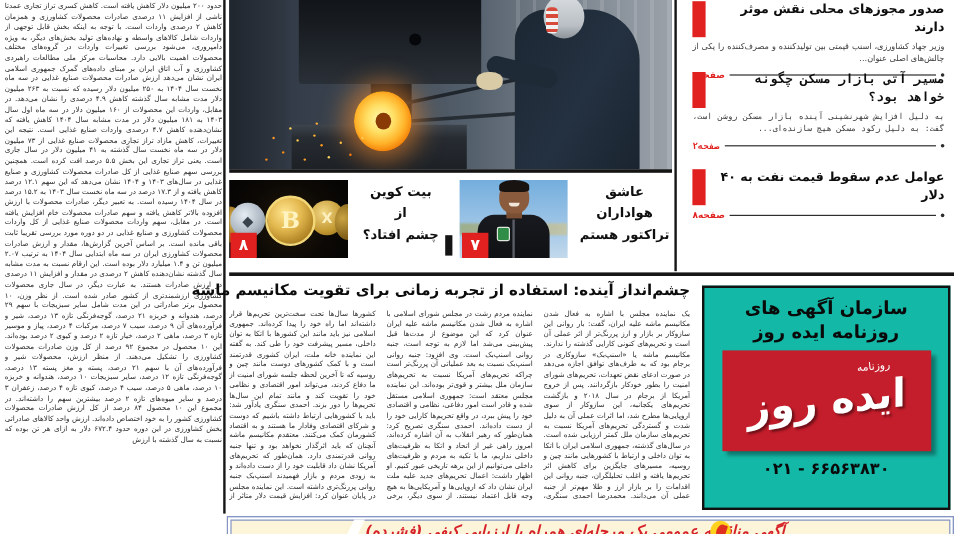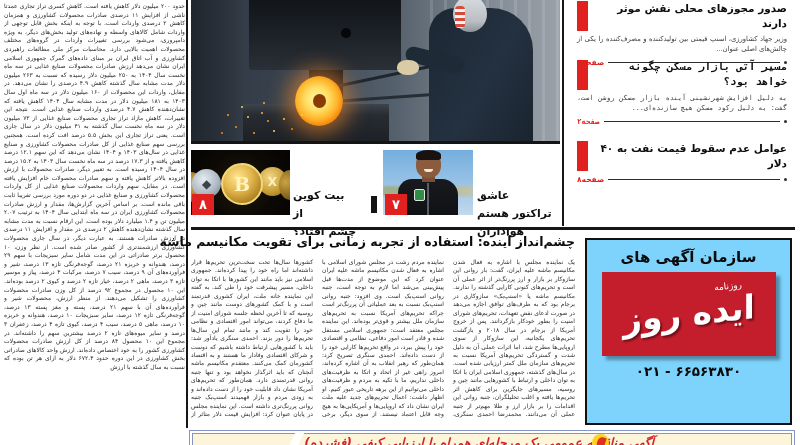--- a/index.html
+++ b/index.html
@@ -72,22 +72,22 @@
   .fan-torso{left:15px;top:29px;width:60px;height:36px;background:linear-gradient(180deg,#191a1f 0%,#101114 100%);border-radius:14px 16px 0 0;}
   .fan-zip{left:44px;top:33px;width:2px;height:32px;background:#5a5d66;}
   .fan-crest{left:31px;top:39px;width:9px;height:10px;background:#2f8d47;border:1px solid #dfe8df;border-radius:2px;}
   .fan-neck{left:39px;top:24px;width:13px;height:8px;background:#7a4f33;}
   .fan-head{left:33px;top:2px;width:25px;height:26px;border-radius:46%;background:#8a5b3c;}
   .fan-hair{left:33px;top:0px;width:25px;height:10px;border-radius:50% 50% 20% 20%;background:#181210;}
   .fan-smile{left:41px;top:19px;width:9px;height:3px;border-radius:0 0 8px 8px;background:#f0e6da;}
   .badge{top:194px;width:22px;height:21px;background:#e0211f;color:#fff;
     display:flex;align-items:center;justify-content:center;font-weight:bold;font-size:13px;}
   .badge-bar{left:371px;top:196px;width:6px;height:17px;background:#141414;}
-  .teaser-title{top:151px;direction:rtl;text-align:left;font-weight:bold;
-    font-size:11px;line-height:1.62;color:#101010;margin-top:36px;}
+  .teaser-title{top:151px;direction:rtl;text-align:center;font-weight:bold;
+    font-size:11px;line-height:1.62;color:#101010;}
   
   #main-headline{
     left:191px;top:234px;width:384px;direction:rtl;text-align:center;
     font-weight:bold;font-size:12.5px;letter-spacing:-.2px;white-space:nowrap;color:#0c0c0c;
   }
   #main-body{
     left:191px;top:258px;width:384px;height:169px;overflow:hidden;
     direction:rtl;text-align:justify;font-size:6px;line-height:8.45px;color:#2b2b2b;
     column-count:3;column-gap:9px;
   }
@@ -96,21 +96,21 @@
   .hl-row{display:flex;align-items:center;gap:7px;}
   .red-block{width:11px;min-height:14px;align-self:stretch;background:#e0211f;}
   .hl-text{flex:1;margin:0;direction:rtl;text-align:right;font-size:10.5px;line-height:1.45;font-weight:bold;color:#0d0d0d;}
   .news-sum{margin-top:4px;direction:rtl;text-align:justify;font-size:6.8px;line-height:9.2px;color:#3c3c3c;}
   .page-row{display:flex;align-items:center;gap:4px;margin-top:4px;}
   .page-label{color:#e0211f;font-weight:bold;font-size:7.5px;}
   .page-line{flex:1;border-top:1px solid #2e2e2e;}
   .page-dot{width:3px;height:3px;border-radius:50%;background:#2e2e2e;}
   
   #ad-box{
-    left:585px;top:238px;width:207px;height:187px;border:2px solid #111;background:#7dd3fc;
+    left:585px;top:238px;width:207px;height:187px;border:2px solid #111;background:#14b8a6;
     box-sizing:border-box;display:flex;flex-direction:column;align-items:center;padding-top:7px;
   }
   .ad-title{direction:rtl;font-weight:bold;font-size:15px;line-height:20px;color:#0a0a0a;}
   #ad-logo{position:relative;width:174px;height:84px;margin-top:5px;background:#c41d2b;
     box-shadow:4px 4px 3px rgba(0,0,0,.35);}
   .logo-small{position:absolute;right:34px;top:9px;color:#fff;font-size:9px;transform:rotate(-6deg);direction:rtl;}
   .logo-main{position:absolute;left:0;right:0;top:22px;text-align:center;color:#fff;
     font-weight:bold;font-size:33px;transform:rotate(-6deg) skewX(-6deg);
     text-shadow:2px 2px 2px rgba(0,0,0,.45);direction:rtl;}
   .ad-phone{direction:ltr;font-weight:bold;font-size:13.5px;margin-top:7px;letter-spacing:1px;color:#0a0a0a;}
@@ -178,22 +178,22 @@
   <div class="abs fan-zip"></div>
   <div class="abs fan-crest"></div>
   <div class="abs fan-neck"></div>
   <div class="abs fan-head"></div>
   <div class="abs fan-hair"></div>
   <div class="abs fan-smile"></div>
 </div>
 <div class="abs badge" style="left:385px;">۷</div>
 <div class="abs teaser-title" style="left:477px;width:87px;">
   <div>عاشق</div>
+  <div>هواداران</div>
   <div>تراکتور هستم</div>
-  <div>هواداران</div>
 </div>
 
 <div class="abs h-divider" style="left:191px;top:227px;width:604px;height:3px;"></div>
 
 <h1 id="main-headline" class="abs" style="margin:0;">چشم‌انداز آینده: استفاده از تجربه زمانی برای تقویت مکانیسم ماشه</h1>
 <div id="main-body" class="abs">یک نماینده مجلس با اشاره به فعال شدن مکانیسم ماشه علیه ایران، گفت: بار روانی این سازوکار بر بازار و ارز پررنگ‌تر از اثر عملی آن است و تحریم‌های کنونی کارایی گذشته را ندارند. مکانیسم ماشه یا «اسنپ‌بک» سازوکاری در برجام بود که به طرف‌های توافق اجازه می‌دهد در صورت ادعای نقض تعهدات، تحریم‌های شورای امنیت را بطور خودکار بازگردانند. پس از خروج آمریکا از برجام در سال ۲۰۱۸ و بازگشت تحریم‌های یکجانبه، این سازوکار از سوی اروپایی‌ها مطرح شد، اما اثرات عملی آن به دلیل شدت و گستردگی تحریم‌های آمریکا نسبت به تحریم‌های سازمان ملل کمتر ارزیابی شده است. در سال‌های گذشته، جمهوری اسلامی ایران با اتکا به توان داخلی و ارتباط با کشورهایی مانند چین و روسیه، مسیرهای جایگزین برای کاهش اثر تحریم‌ها یافته و اغلب تحلیلگران، جنبه روانی این اقدامات را بر بازار ارز و طلا مهم‌تر از جنبه عملی آن می‌دانند. محمدرضا احمدی سنگری، نماینده مردم رشت در مجلس شورای اسلامی با اشاره به فعال شدن مکانیسم ماشه علیه ایران عنوان کرد که این موضوع از مدت‌ها قبل پیش‌بینی می‌شد اما لازم به توجه است، جنبه روانی اسنپ‌بک است. وی افزود: جنبه روانی اسنپ‌بک نسبت به بعد عملیاتی آن پررنگ‌تر است چراکه تحریم‌های آمریکا نسبت به تحریم‌های سازمان ملل بیشتر و قوی‌تر بوده‌اند. این نماینده مجلس معتقد است: جمهوری اسلامی مستقل شده و قادر است امور دفاعی، نظامی و اقتصادی خود را پیش ببرد، در واقع تحریم‌ها کارایی خود را از دست داده‌اند. احمدی سنگری تصریح کرد: همان‌طور که رهبر انقلاب به آن اشاره کرده‌اند، امروز راهی غیر از اتحاد و اتکا به ظرفیت‌های داخلی نداریم، ما با تکیه به مردم و ظرفیت‌های داخلی می‌توانیم از این برهه تاریخی عبور کنیم. او اظهار داشت: اعمال تحریم‌های جدید علیه ملت ایران نشان داد که اروپایی‌ها و آمریکایی‌ها به هیچ وجه قابل اعتماد نیستند. از سوی دیگر، برخی کشورها سال‌ها تحت سخت‌ترین تحریم‌ها قرار داشته‌اند اما راه خود را پیدا کرده‌اند. جمهوری اسلامی نیز باید مانند این کشورها با اتکا به توان داخلی، مسیر پیشرفت خود را طی کند. به گفته این نماینده خانه ملت، ایران کشوری قدرتمند است و با کمک کشورهای دوست مانند چین و روسیه که تا آخرین لحظه جلسه شورای امنیت از ما دفاع کردند، می‌تواند امور اقتصادی و نظامی خود را تقویت کند و مانند تمام این سال‌ها تحریم‌ها را دور بزند. احمدی سنگری یادآور شد: باید با کشورهایی ارتباط داشته باشیم که دوست و شرکای اقتصادی وفادار ما هستند و به اقتصاد کشورمان کمک می‌کنند. معتقدم مکانیسم ماشه آنچنان که باید اثرگذار نخواهد بود و تنها جنبه روانی قدرتمندی دارد. همان‌طور که تحریم‌های آمریکا نشان داد قابلیت خود را از دست داده‌اند و به زودی مردم و بازار فهمیدند اسنپ‌بک جنبه روانی پررنگ‌تری داشته است. این نماینده مجلس در پایان عنوان کرد: افزایش قیمت دلار متاثر از جنبه روانی مکانیسم ماشه بوده است. در این برهه‌های حساس، لازم است تا مردم شریف ایران تحت تاثیر فضاسازی سودجویان قرار نگیرند و با ورود احساسی بازار ارز و طلا متشنج نشود.</div>
 
 <div class="abs news-item" style="top:1px;">
   <div class="hl-row">
     <span class="red-block"></span>
@@ -227,20 +227,21 @@
   </div>
   <div class="page-row">
     <span class="page-label">صفحه۸</span>
     <span class="page-line"></span>
     <span class="page-dot"></span>
   </div>
 </div>
 
 <div id="ad-box" class="abs">
   <div class="ad-title">سازمان آگهی های</div>
+  <div class="ad-title">روزنامه ایده روز</div>
   <div id="ad-logo">
     <span class="logo-small">روزنامه</span>
     <span class="logo-main">ایده روز</span>
   </div>
   <div class="ad-phone">۰۲۱ - ۶۶۵۶۳۸۳۰</div>
 </div>
 
 <div id="banner" class="abs">
   <span class="banner-slash"></span>
   <span class="banner-text">آگهی مناقصه عمومی یک مرحله‌ای همراه با ارزیابی کیفی (فشرده)</span>

